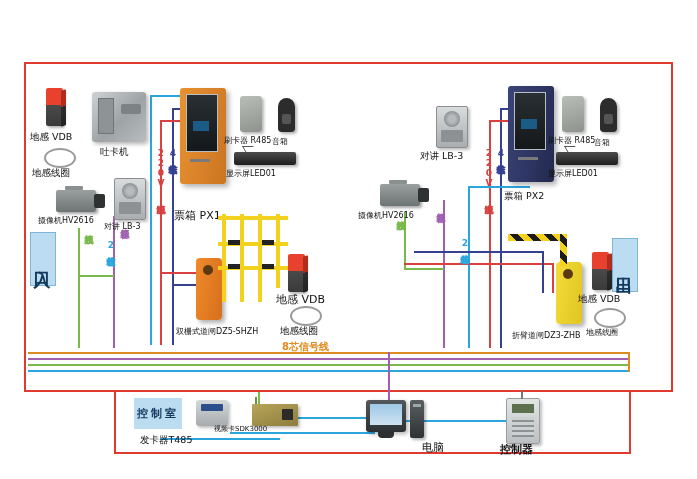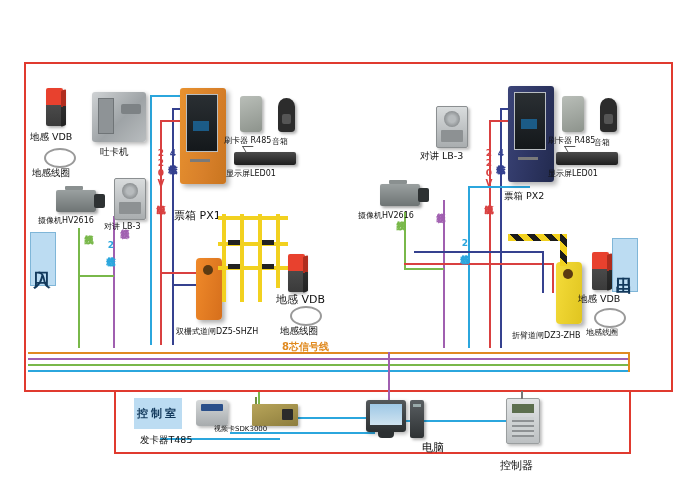--- a/index.html
+++ b/index.html
@@ -359,15 +359,15 @@
     <div class="tower"></div>
   </div>
   <div class="lbl big" style="left:422px;top:440px;">电脑</div>
 
   <div class="dev" style="left:506px;top:398px;">
     <div class="controller">
         <div class="disp"></div>
         <div class="keys"></div>
       </div>
   </div>
-  <div class="lbl big" style="left:500px;top:458px;">控制器</div>
+  <div class="lbl big" style="left:500px;top:442px;font-weight:bold;">控制器</div>
 
 </div>
 
 </body></html>

